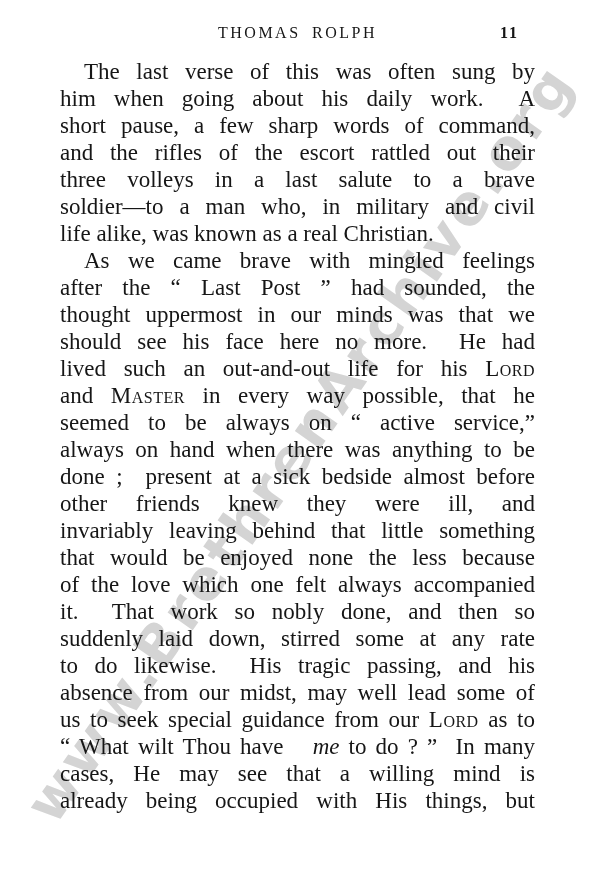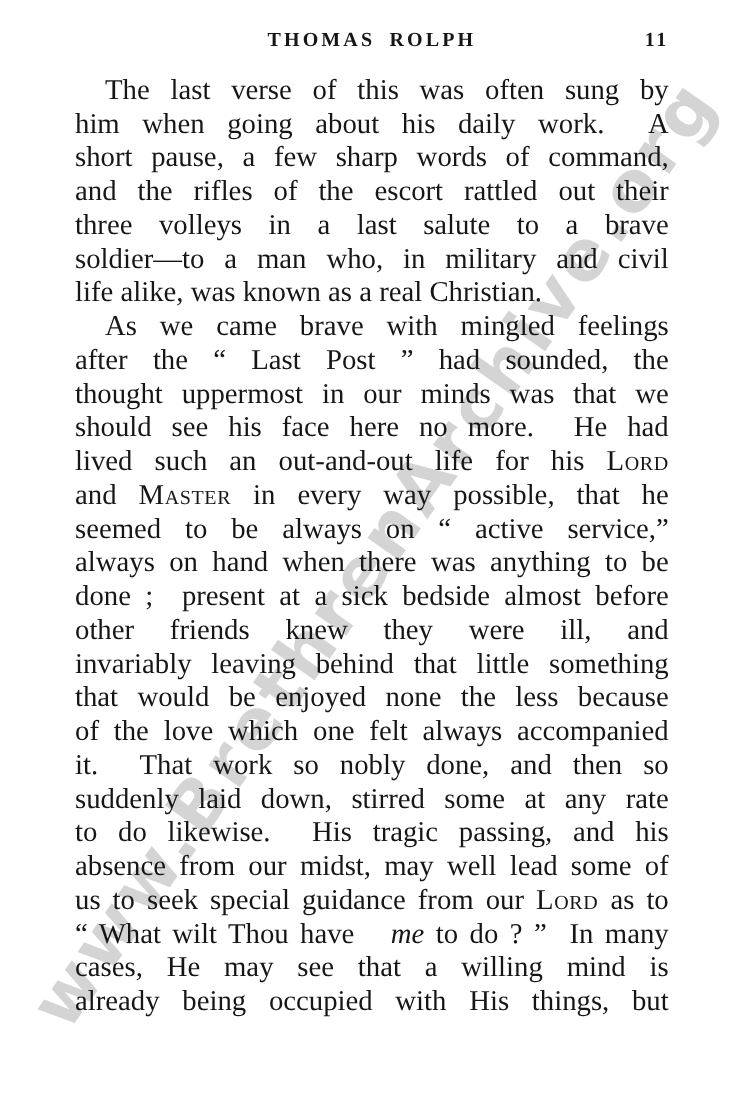--- a/index.html
+++ b/index.html
@@ -36,28 +36,28 @@
     left: 60px;
     width: 475px;
     height: 22px;
     z-index: 1;
   }
   .running-title {
     position: absolute;
     left: 50%;
     transform: translateX(-50%);
     font-size: 16px;
-    font-weight: 700;
+    font-weight: 400;
     letter-spacing: 2.5px;
     word-spacing: 5px;
     white-space: nowrap;
   }
   .page-number {
     position: absolute;
-    right: 0;
+    right: 16px;
     top: 0;
     font-size: 16px;
     font-weight: 700;
     letter-spacing: 2px;
     text-align: right;
   }
   .text-block {
     position: absolute;
     top: 58px;
     left: 60px;

